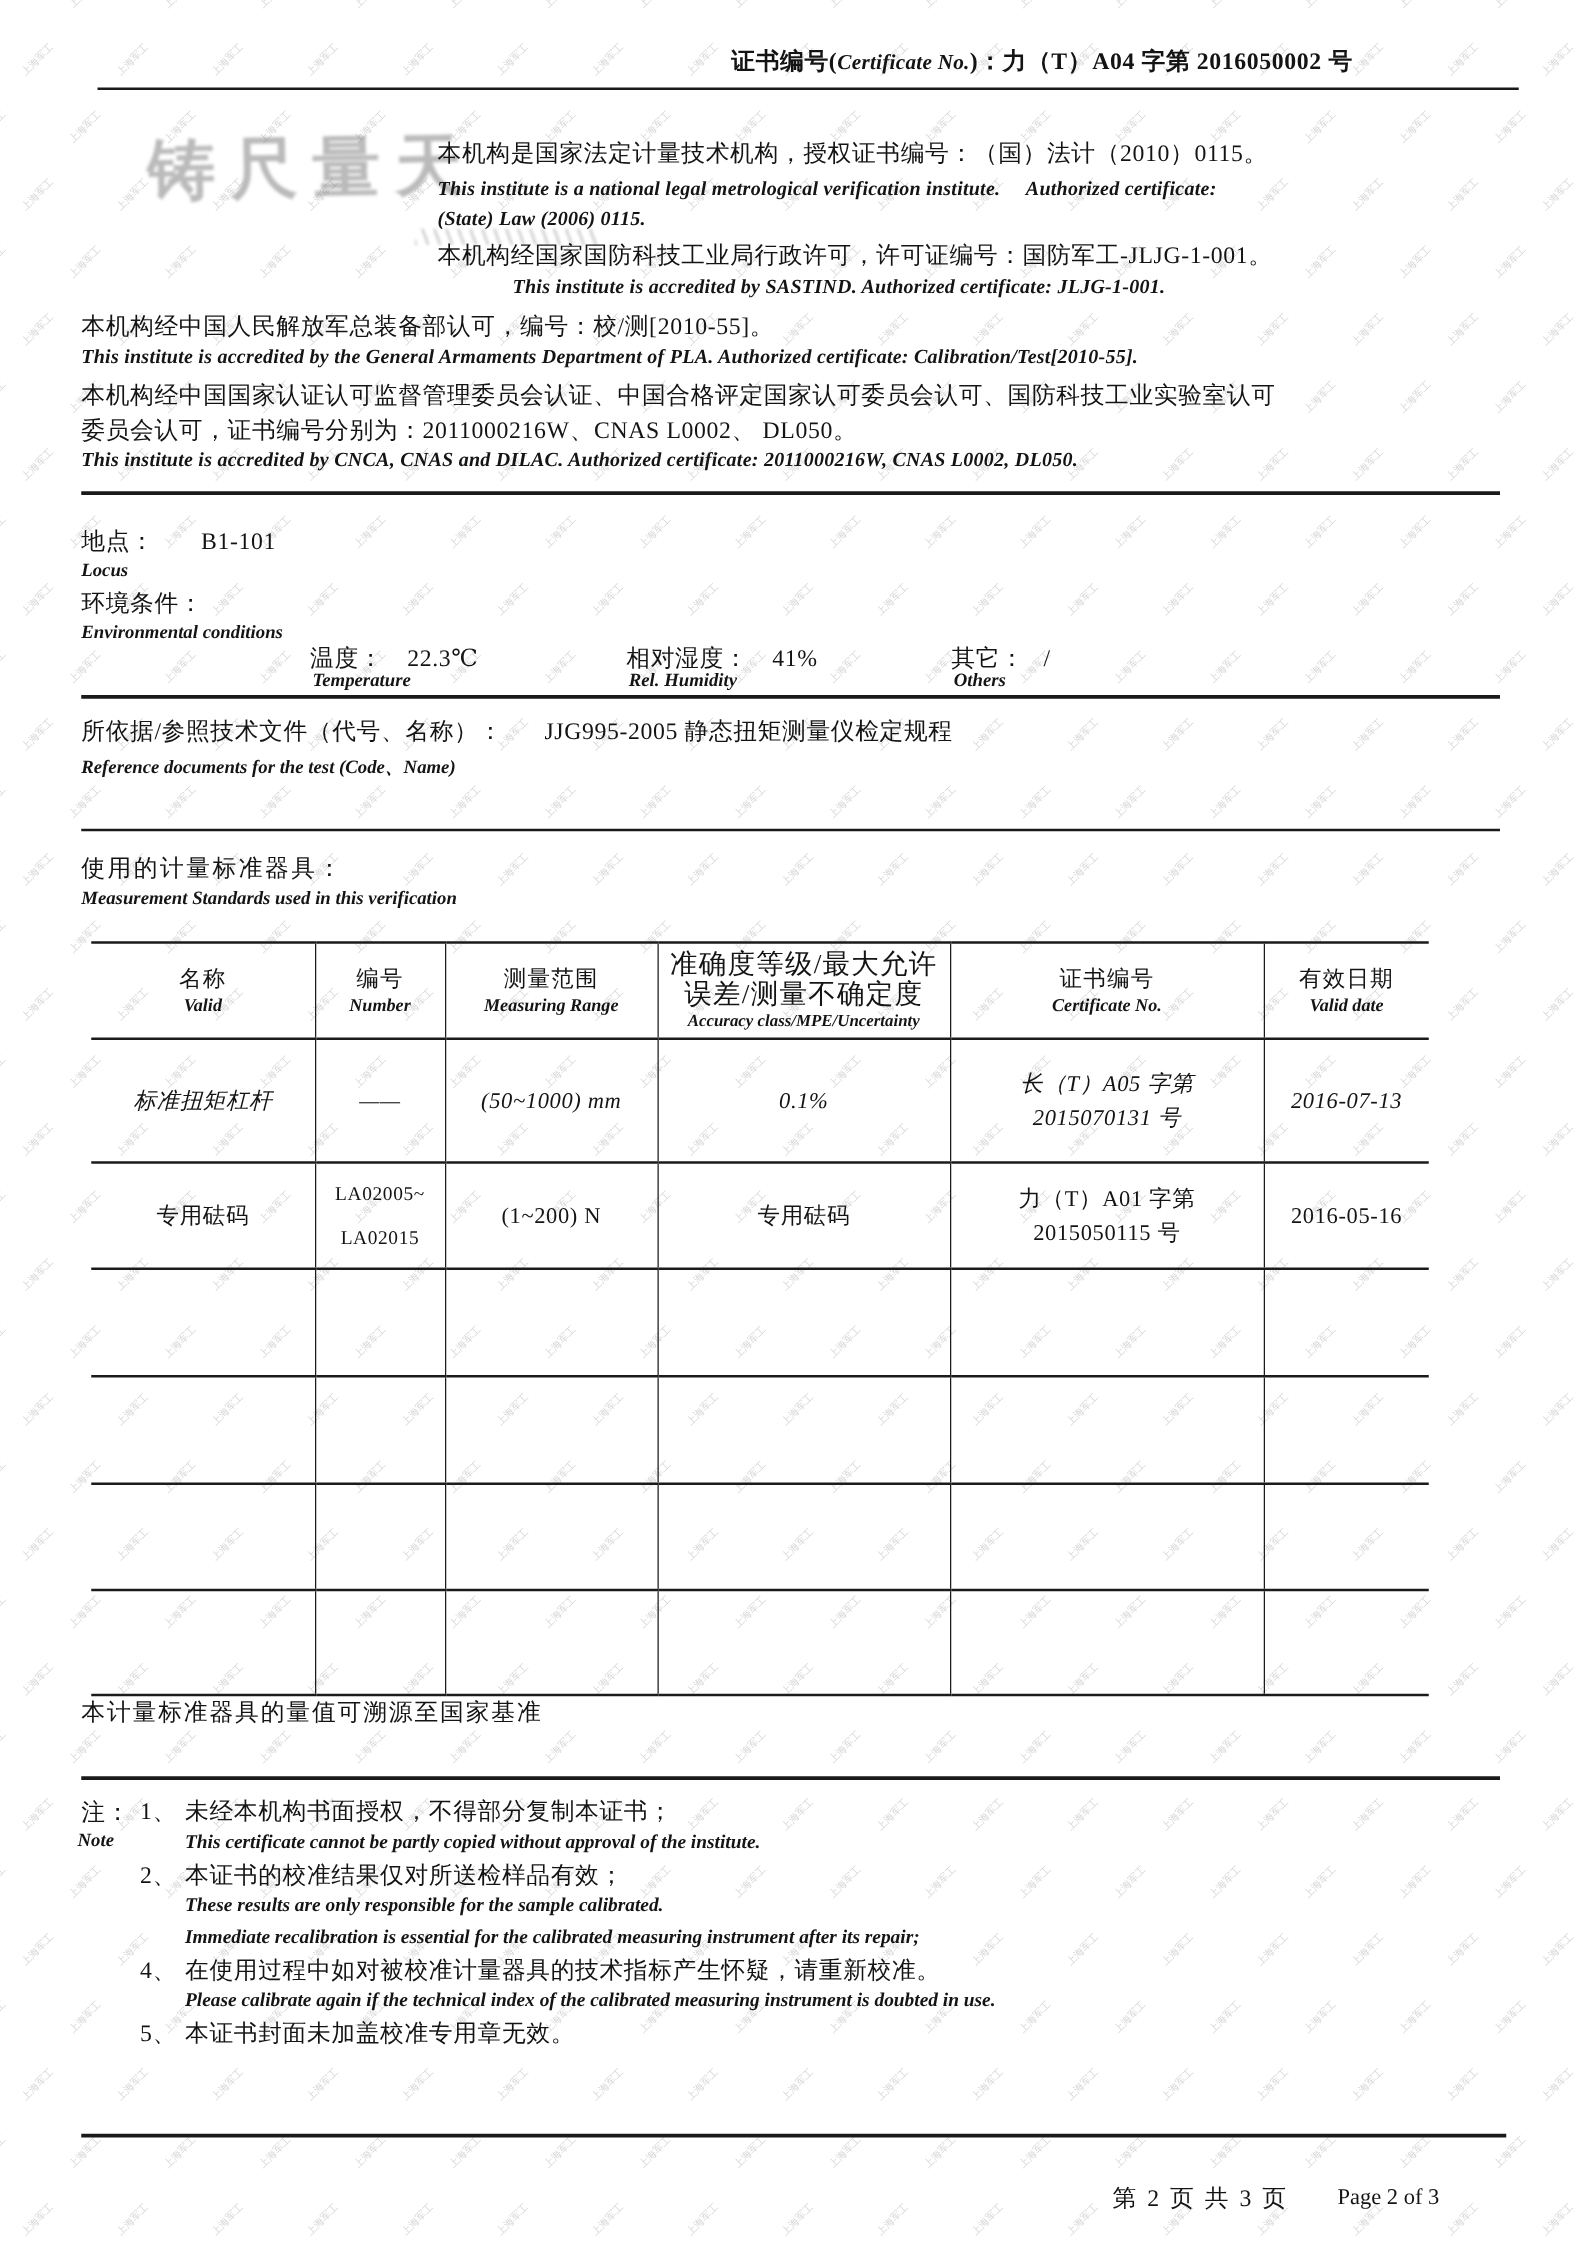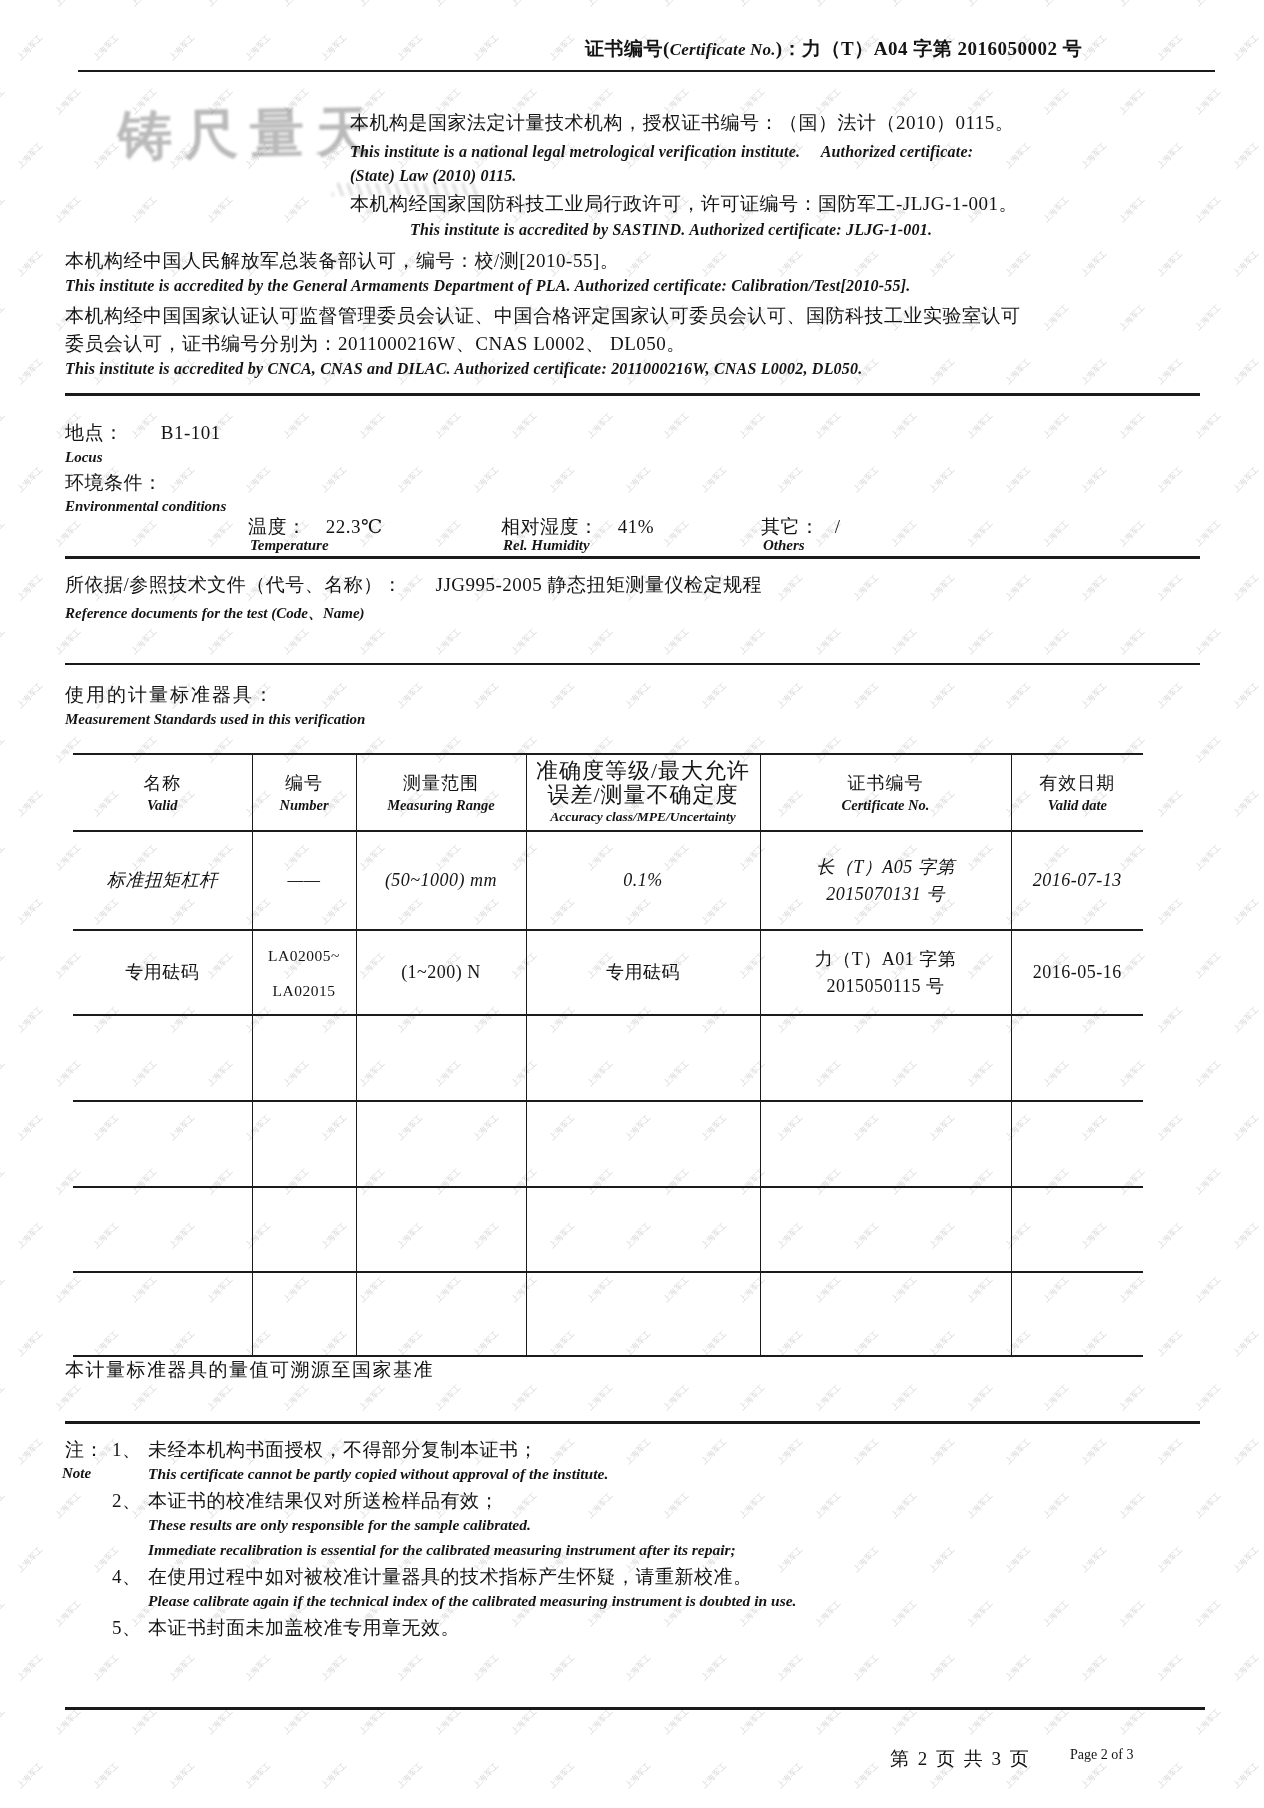--- a/index.html
+++ b/index.html
@@ -624,21 +624,21 @@
   <div class="abs cn bold" style="left:585px;top:36px;">
     <span>证书编号(</span><span class="en" style="font-size:17px;">Certificate No.</span><span>)：力（T）A04 字第 2016050002 号</span>
   </div>
   <div class="rule" style="left:78px;top:70px;width:1137px;height:2px;"></div>
 
   <div class="stamp">铸尺量天</div>
   <div class="stamp-script"></div>
 
   <div class="abs cn" style="left:350px;top:110px;">本机构是国家法定计量技术机构，授权证书编号：（国）法计（2010）0115。</div>
   <div class="abs en pre" style="left:350px;top:143px;white-space:pre;">This institute is a national legal metrological verification institute.     Authorized certificate:</div>
-  <div class="abs en" style="left:350px;top:167px;">(State) Law (2010) 0115.</div>
+  <div class="abs en" style="left:350px;top:167px;">(State) Law (2006) 0115.</div>
   <div class="abs cn" style="left:350px;top:191px;">本机构经国家国防科技工业局行政许可，许可证编号：国防军工-JLJG-1-001。</div>
   <div class="abs en" style="left:410px;top:221px;">This institute is accredited by SASTIND. Authorized certificate: JLJG-1-001.</div>
 
   <div class="abs cn" style="left:65px;top:248px;">本机构经中国人民解放军总装备部认可，编号：校/测[2010-55]。</div>
   <div class="abs en" style="left:65px;top:277px;">This institute is accredited by the General Armaments Department of PLA. Authorized certificate: Calibration/Test[2010-55].</div>
   <div class="abs cn" style="left:65px;top:303px;">本机构经中国国家认证认可监督管理委员会认证、中国合格评定国家认可委员会认可、国防科技工业实验室认可</div>
   <div class="abs cn" style="left:65px;top:331px;">委员会认可，证书编号分别为：2011000216W、CNAS L0002、 DL050。</div>
   <div class="abs en" style="left:65px;top:360px;">This institute is accredited by CNCA, CNAS and DILAC. Authorized certificate: 2011000216W, CNAS L0002, DL050.</div>
 
   <div class="rule" style="left:65px;top:393px;width:1135px;height:2.5px;"></div>
@@ -797,15 +797,15 @@
       <div class="note-en">Please calibrate again if the technical index of the calibrated measuring instrument is doubted in use.</div>
     </div>
     <div class="note-item">
       <div class="note-cn"><span class="note-num">5、</span><span>本证书封面未加盖校准专用章无效。</span></div>
     </div>
   </div>
 
   <div class="rule" style="left:65px;top:1707px;width:1140px;height:3px;"></div>
 
   <div class="abs cn" style="left:890px;top:1746px;letter-spacing:2px;">第 2 页 共 3 页</div>
-  <div class="abs" style="left:1070px;top:1747px;font-size:14px;">Page 2 of 3</div>
+  <div class="abs" style="left:1070px;top:1747px;font-size:18px;">Page 2 of 3</div>
 
 </div>
 
 </body></html>

